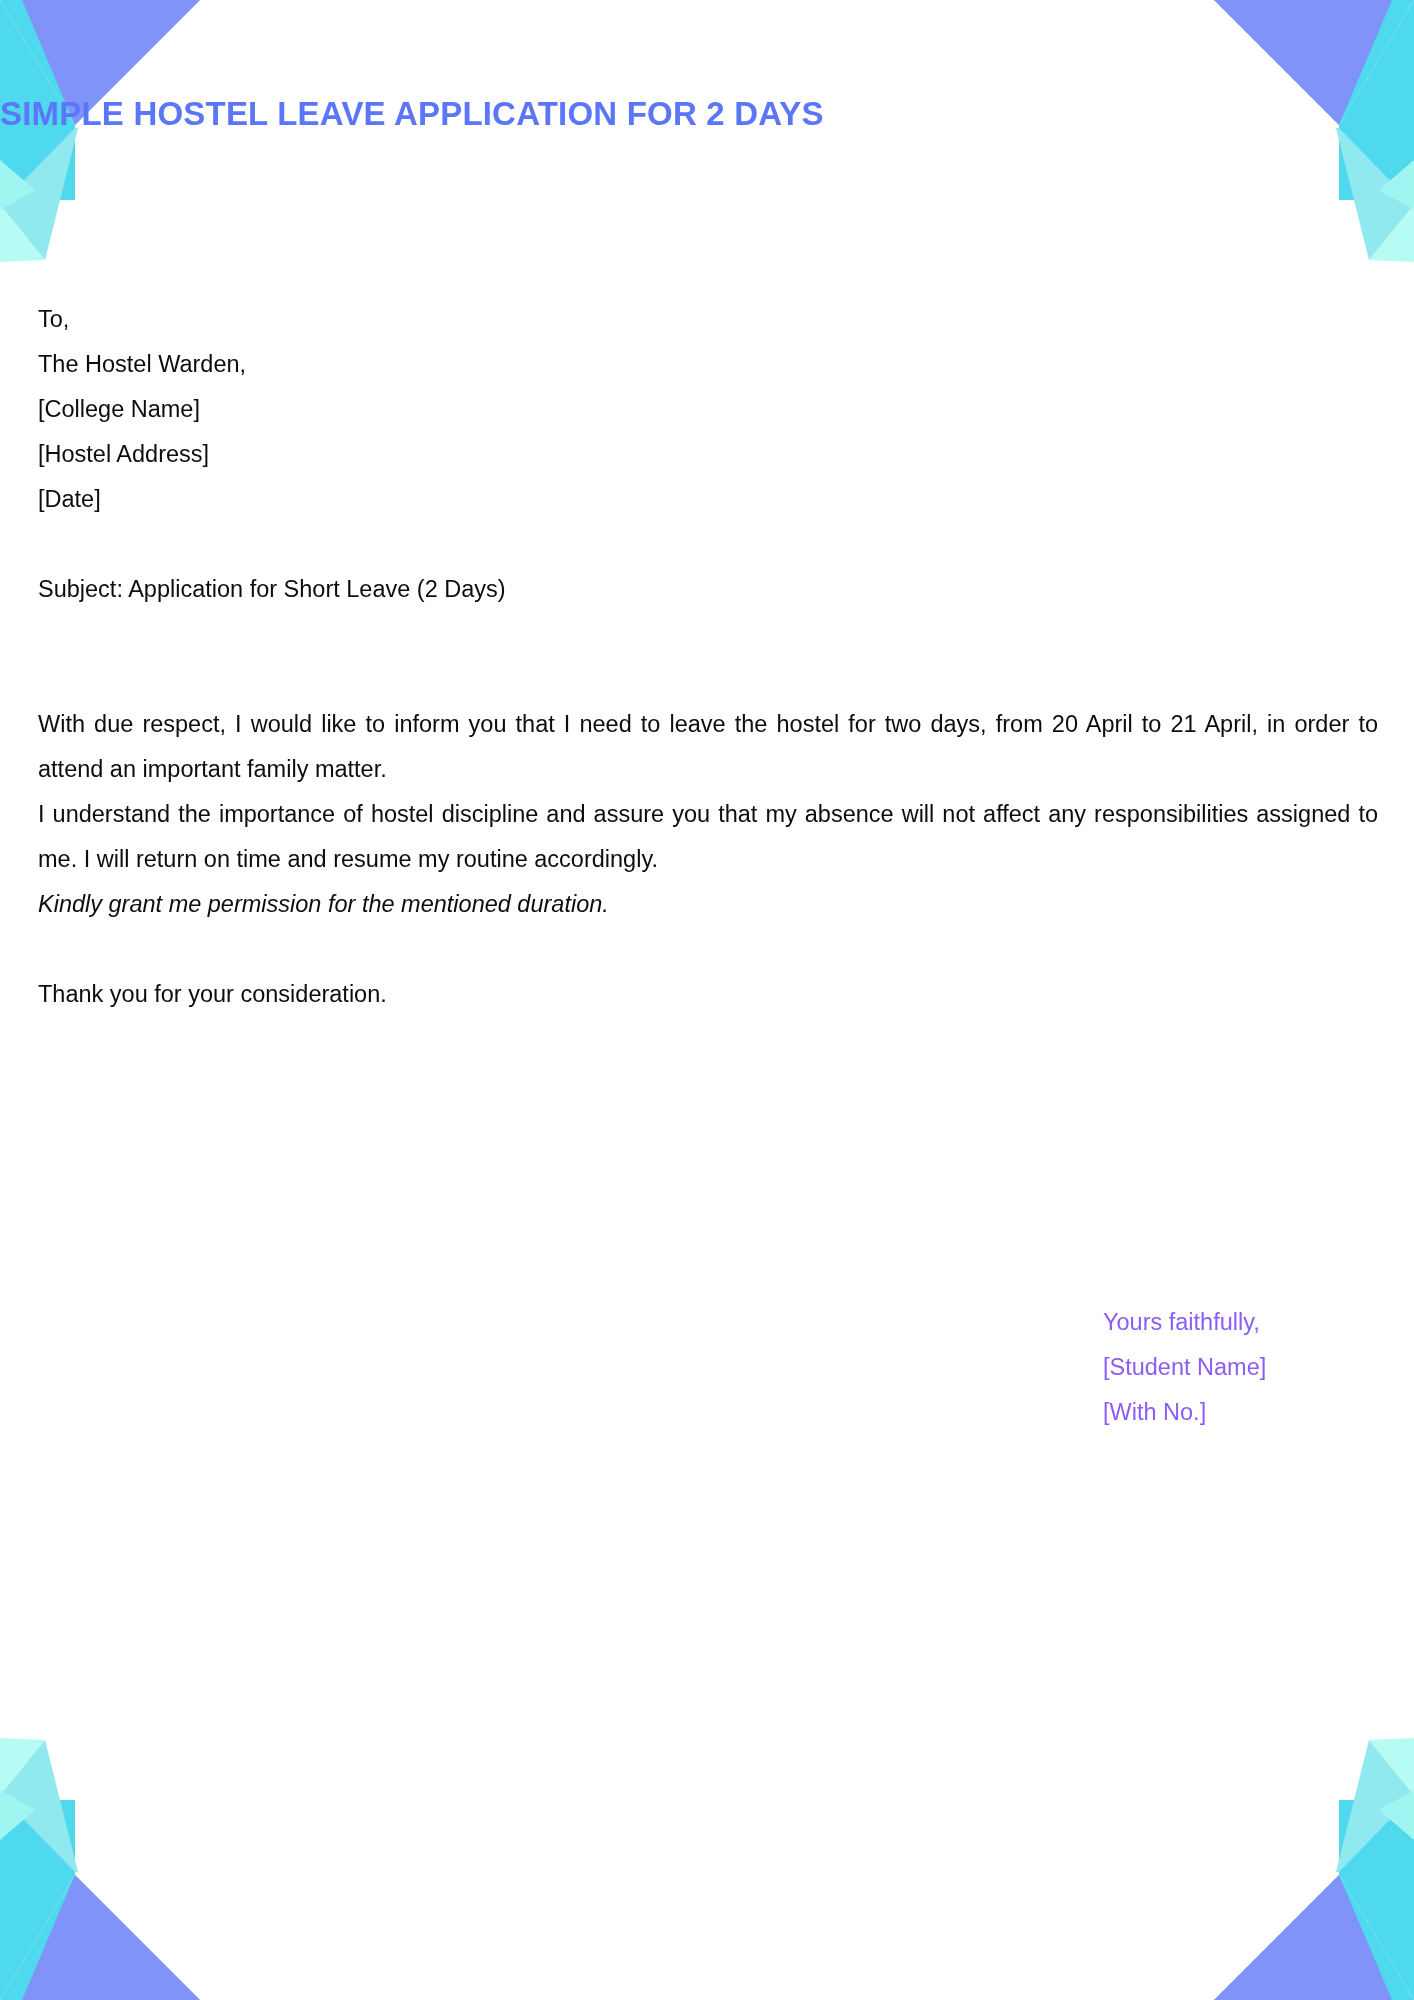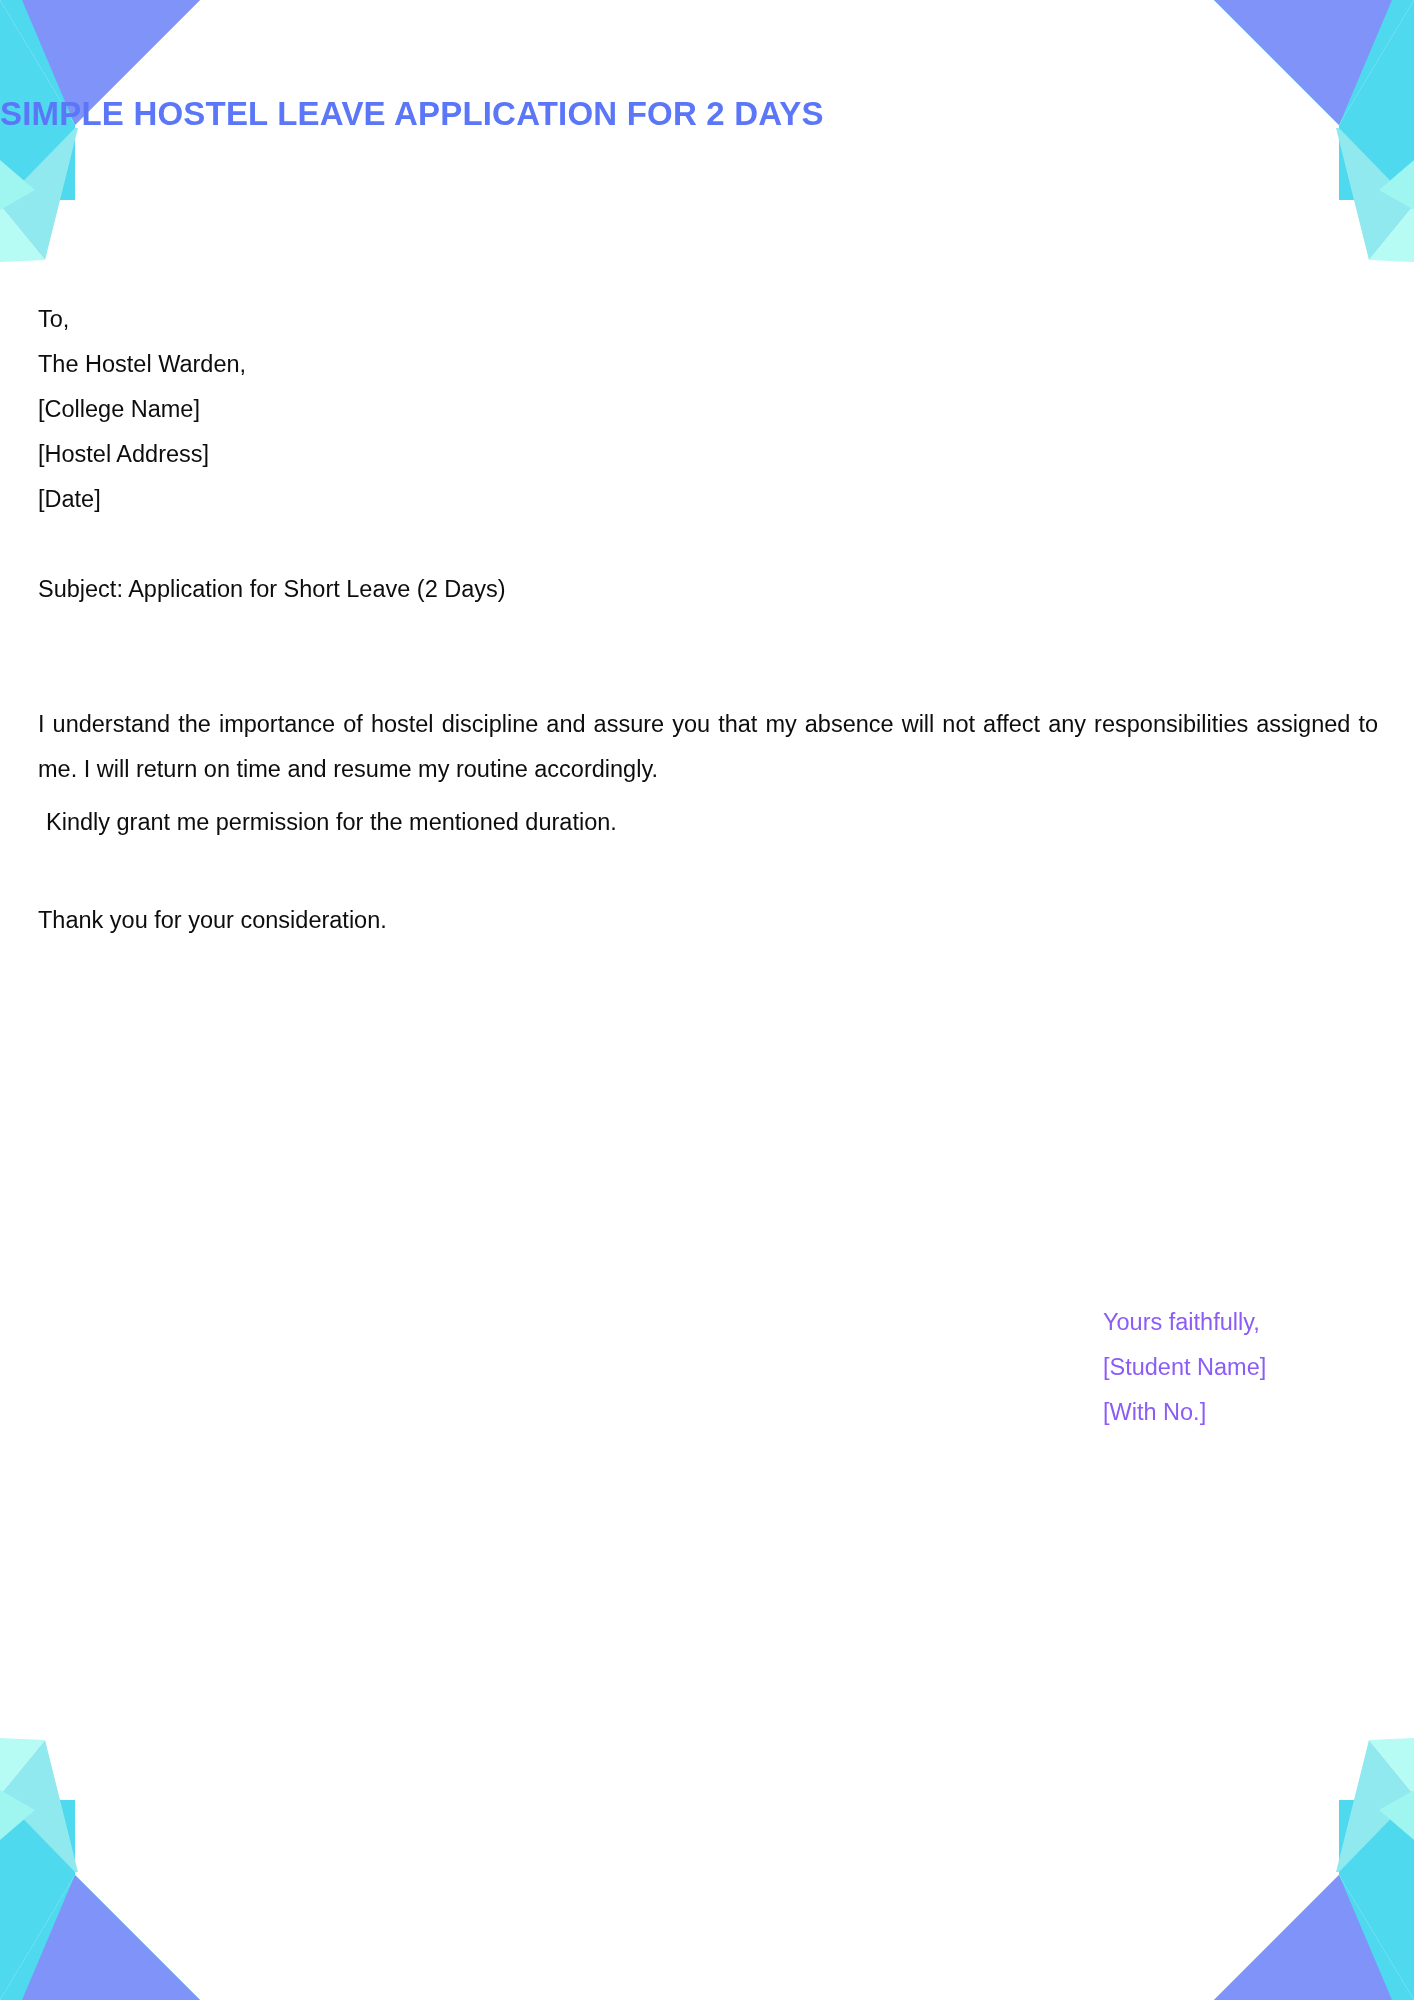--- a/index.html
+++ b/index.html
@@ -53,22 +53,23 @@
   }
   .block { margin: 0; }
   .spacer-line { height: 45px; }
 
   .para {
     margin: 0;
     text-align: justify;
     text-justify: inter-word;
   }
   .para-noj {
-    margin: 8px;
+    margin: 0;
     text-align: left;
+    font-style: italic;
   }
 
   .closing {
     position: absolute;
     top: 1300px;
     left: 1103px;
     font-size: 23.5px;
     line-height: 45px;
     color: #8b5cf6;
     white-space: nowrap;
@@ -129,20 +130,21 @@
 
     <div class="spacer-line"></div>
 
     <div>Subject: Application for Short Leave (2 Days)</div>
 
     <div class="spacer-line"></div>
 
 
     <div class="spacer-line"></div>
 
+    <p class="para">With due respect, I would like to inform you that I need to leave the hostel for two days, from 20 April to 21 April, in order to attend an important family matter.</p>
     <p class="para">I understand the importance of hostel discipline and assure you that my absence will not affect any responsibilities assigned to me. I will return on time and resume my routine accordingly.</p>
     <p class="para-noj">Kindly grant me permission for the mentioned duration.</p>
 
     <div class="spacer-line"></div>
 
     <div>Thank you for your consideration.</div>
   </div>
 
   <div class="closing">
     <div>Yours faithfully,</div>

